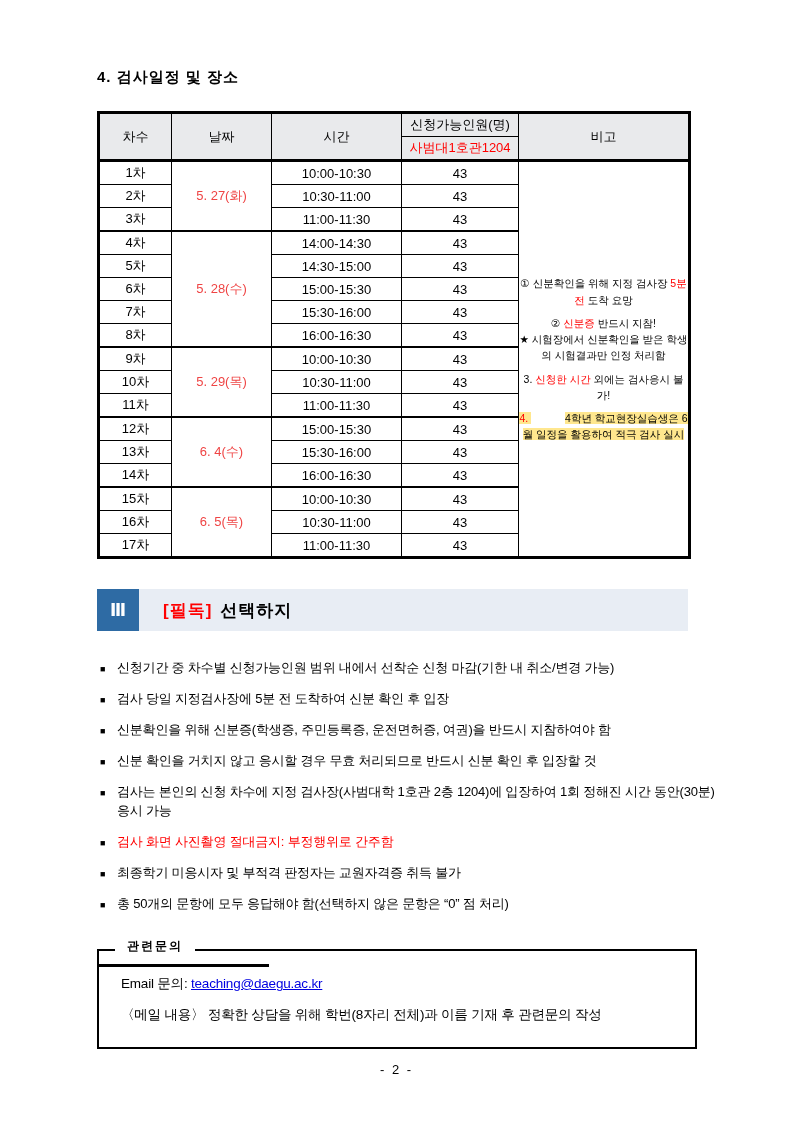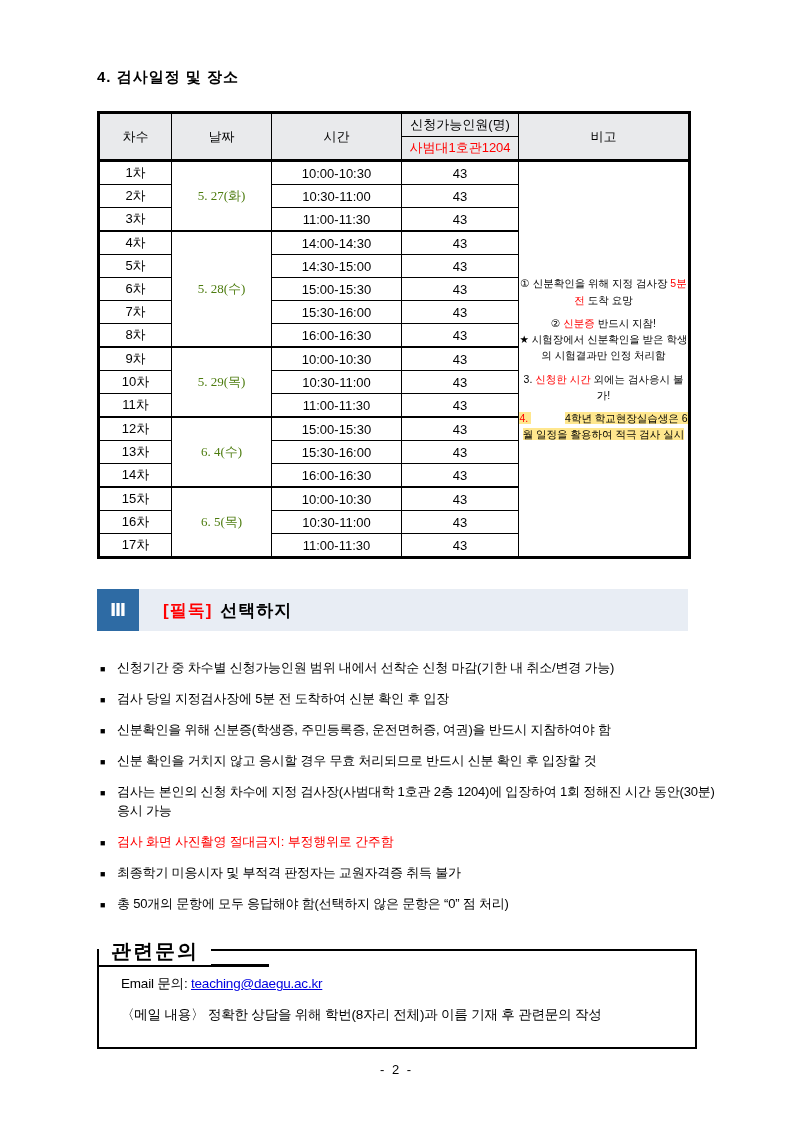--- a/index.html
+++ b/index.html
@@ -41,21 +41,21 @@
   col.c-cap{width:117px;}
   col.c-note{width:171px;}
   thead th{
     background:#e9eaec;
     font-weight:normal;
     height:20px;
   }
   thead tr:last-child th{border-bottom:3px solid #000;}
   thead th[rowspan]{border-bottom:3px solid #000;}
   th.cap-bottom{color:#f00;}
-  td.date-cell{color:#4d7c0f;font-family:Liberation Serif, serif;}
+  td.date-cell{color:#ef4444;}
   tr.group-start td{border-top:2px solid #000;}
   td.note-cell{
     vertical-align:middle;
     text-align:left;
     padding:4px 6px;
     font-size:10.5px;
     line-height:1.55;
     background:#fff;
   }
   .note-item{margin:7px 0;white-space:pre-wrap;}
@@ -105,24 +105,24 @@
     box-sizing:border-box;
     border:2.5px solid #000;
     padding:24px 20px 10px 22px;
   }
   .contact-box::before{
     content:"";
     position:absolute;top:13px;left:0;
     width:170px;height:3px;background:#000;
   }
   .contact-title{
-    position:absolute;top:-13px;left:0;
+    position:absolute;top:-13px;left:16px;
     background:#fff;
     padding:0 12px;
-    font-size:20px;font-weight:bold;letter-spacing:2px;
+    font-size:12px;font-weight:bold;letter-spacing:2px;
   }
   .contact-line{
     font-size:13.5px;
     margin-bottom:13px;
     letter-spacing:-0.2px;
   }
   .email-link{color:#0000e0;text-decoration:underline;cursor:pointer;}
   
   .footer{
     position:absolute;top:1062px;left:0;

